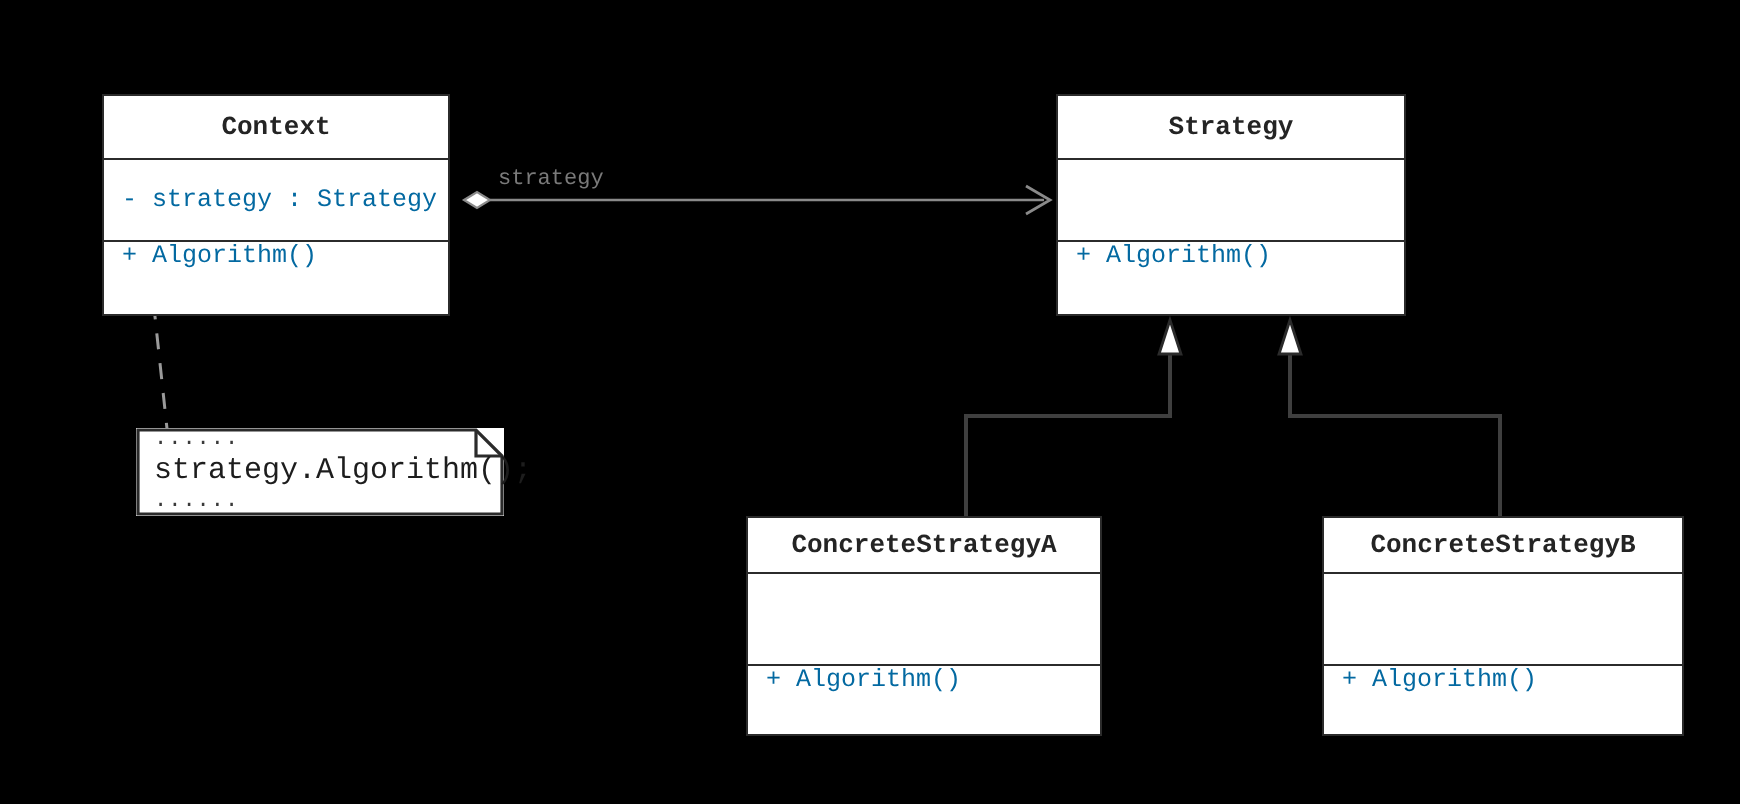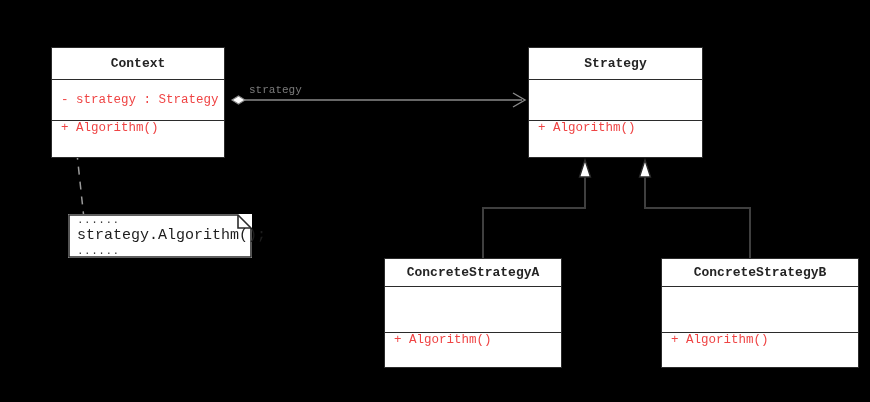--- a/index.html
+++ b/index.html
@@ -52,21 +52,21 @@
     padding-left: 9px;
   }
   .uml-ops {
     box-sizing: border-box;
     display: flex;
     flex-direction: column;
     padding-left: 9px;
   }
   .uml-member {
     font-size: 12.5px;
-    color: #ef4444;
+    color: #0369a1;
     line-height: 1.15;
     white-space: nowrap;
   }
   .edge-label {
     position: absolute;
     color: #7a7a7a;
     font-size: 11px;
     white-space: nowrap;
     line-height: 1;
   }
@@ -146,29 +146,29 @@
   </div>
 
   <div class="uml-class" style="left:528px; top:47px; width:175px; height:111px;">
     <div class="uml-name" style="height:32px;">Strategy</div>
     <div class="uml-attrs" style="height:41px;"></div>
     <div class="uml-ops" style="flex:1;">
       <div class="uml-member">+ Algorithm()</div>
     </div>
   </div>
 
-  <div class="uml-class" style="left:384px; top:258px; width:178px; height:110px;">
+  <div class="uml-class" style="left:373px; top:258px; width:178px; height:110px;">
     <div class="uml-name" style="height:28px;">ConcreteStrategyA</div>
     <div class="uml-attrs" style="height:46px;"></div>
     <div class="uml-ops" style="flex:1;">
       <div class="uml-member">+ Algorithm()</div>
     </div>
   </div>
 
-  <div class="uml-class" style="left:661px; top:258px; width:198px; height:110px;">
+  <div class="uml-class" style="left:661px; top:258px; width:181px; height:110px;">
     <div class="uml-name" style="height:28px;">ConcreteStrategyB</div>
     <div class="uml-attrs" style="height:46px;"></div>
     <div class="uml-ops" style="flex:1;">
       <div class="uml-member">+ Algorithm()</div>
     </div>
   </div>
 
   <div class="uml-note" style="left:68px; top:214px; width:184px; height:44px;">
     <svg class="note-shape" width="184" height="44" viewBox="0 0 184 44">
       <path d="M1,1 L170,1 L183,14 L183,43 L1,43 Z" fill="#ffffff" stroke="#2b2b2b" stroke-width="1.6"></path>

